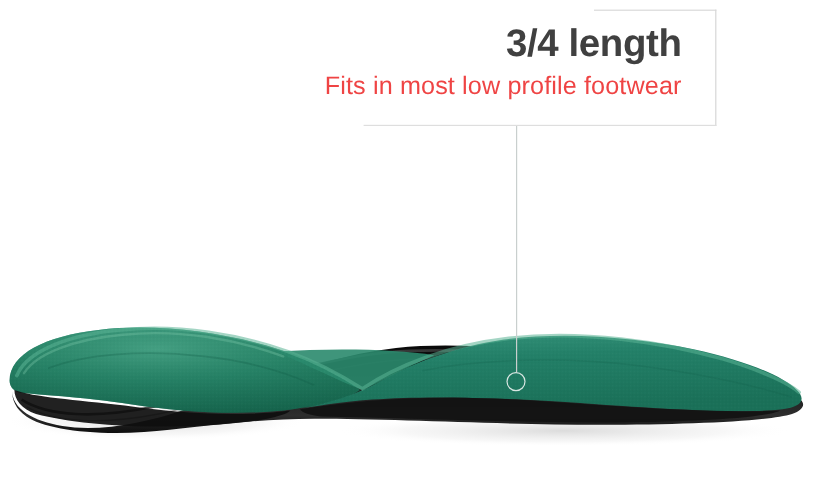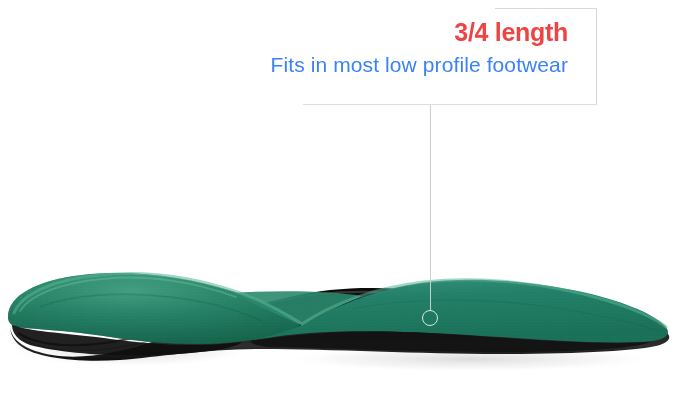--- a/index.html
+++ b/index.html
@@ -60,32 +60,32 @@
   #callout-text {
     position: absolute;
     left: -160px;
     top: 0px;
     width: 440px;
     text-align: right;
     padding-right: 15px;
     box-sizing: border-box;
   }
   #callout-title {
-    font-size: 25px;
+    font-size: 32px;
     font-weight: bold;
-    color: #ef4444;
+    color: #404040;
     letter-spacing: -0.3px;
     line-height: 1.1;
     margin: 19px 0 0 0;
     white-space: nowrap;
   }
   #callout-subtitle {
     font-size: 21px;
     font-weight: normal;
-    color: #3b82f6;
+    color: #ef4444;
     letter-spacing: 0.1px;
     line-height: 1.2;
     margin: 5px 0 0 0;
     white-space: nowrap;
   }
 
   
   #leader-line {
     position: absolute;
     left: 430px;

